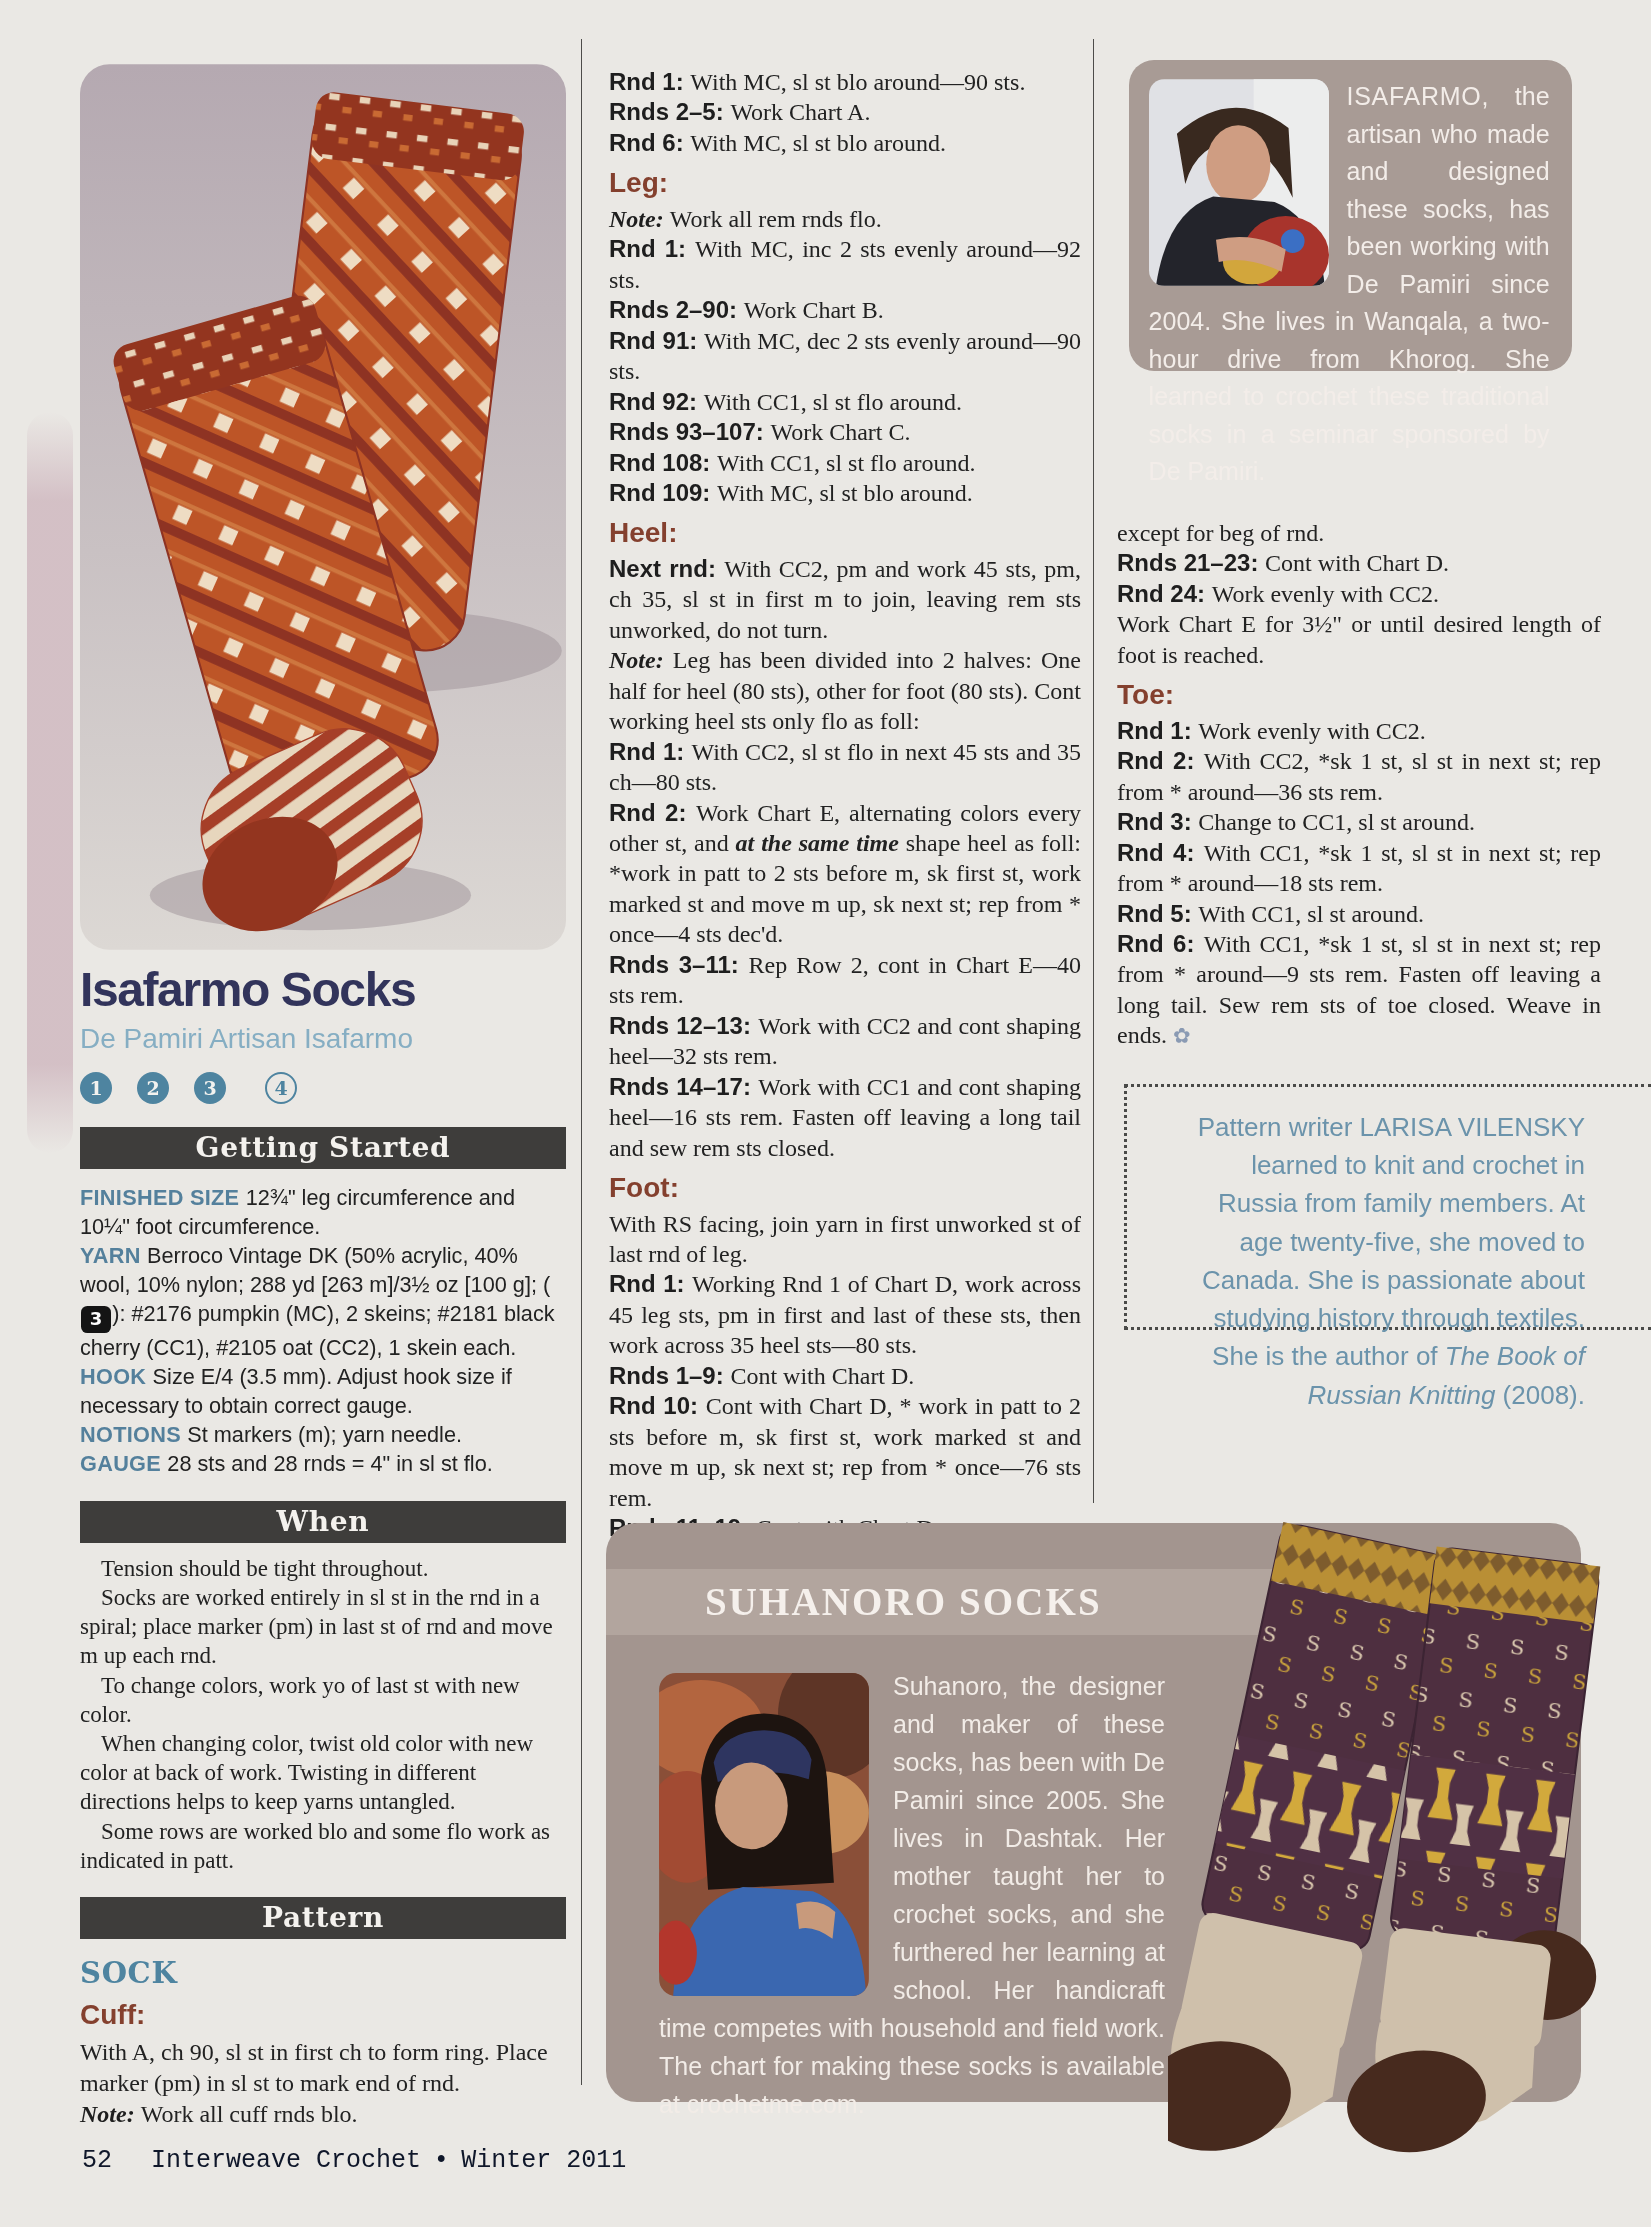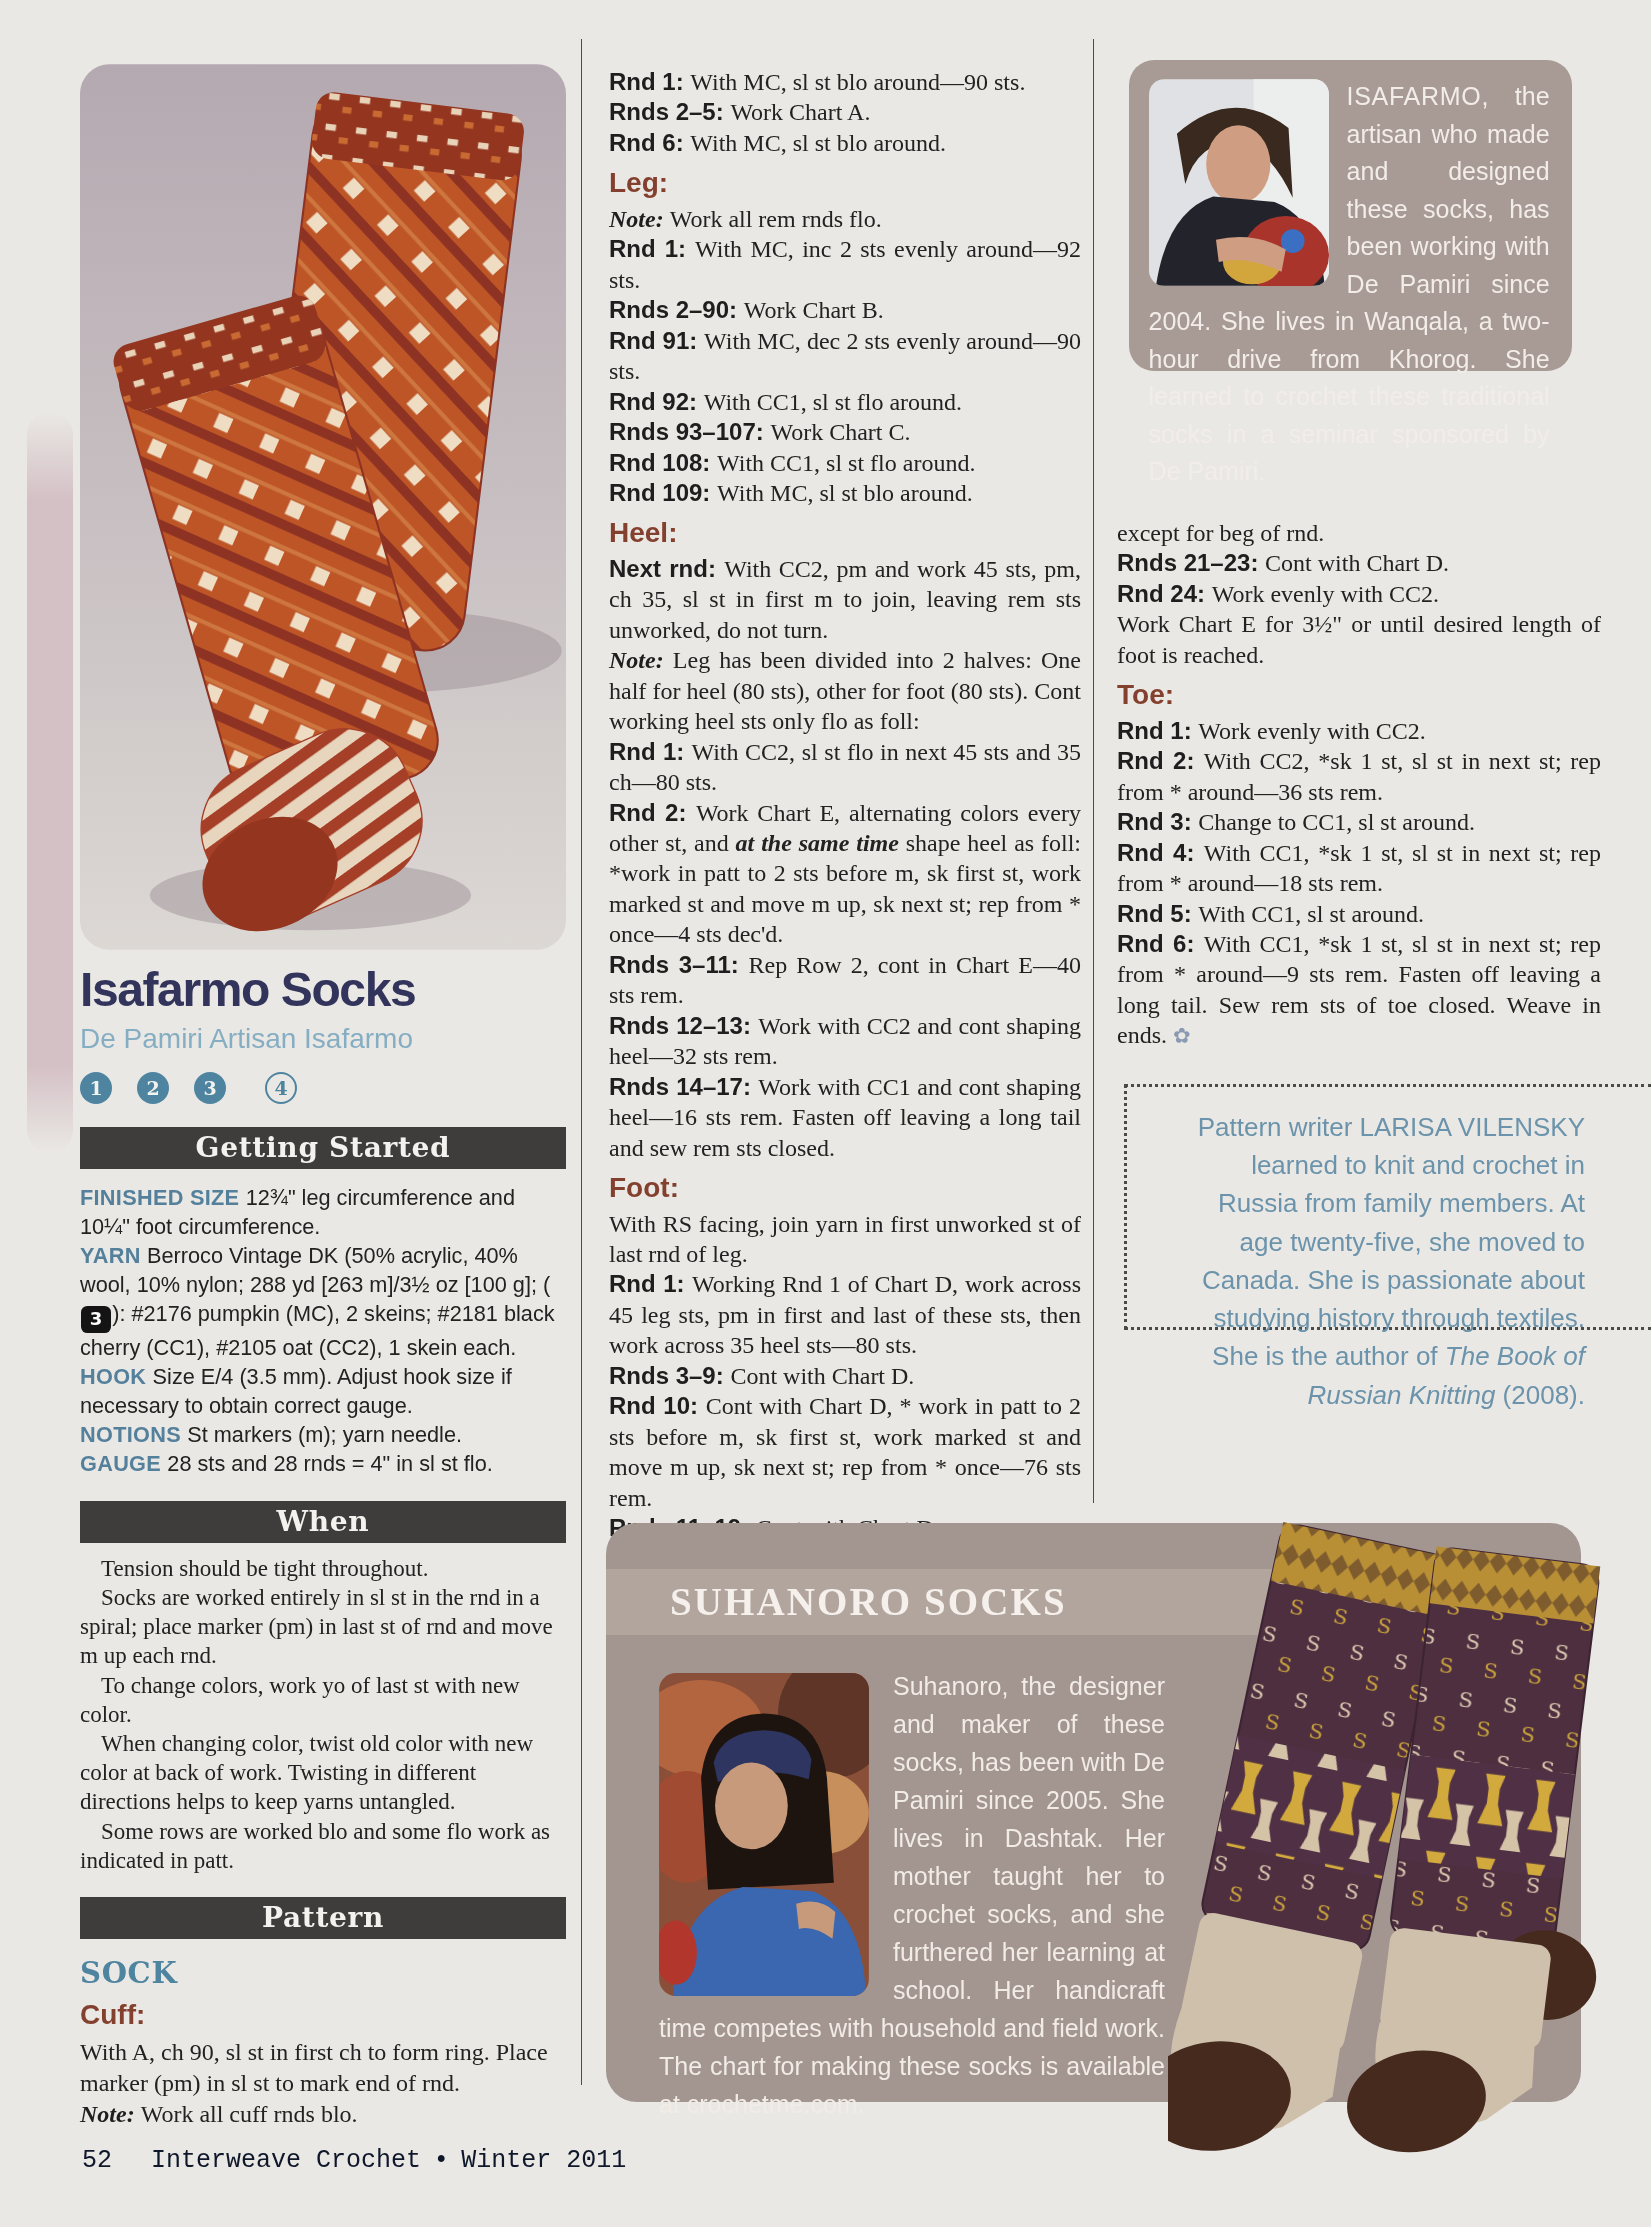--- a/index.html
+++ b/index.html
@@ -61,21 +61,21 @@
         border-top:3.5px dotted #4a4a48;border-bottom:3.5px dotted #4a4a48;border-left:3.5px dotted #4a4a48;
         padding:21px 67px 0 41px;}
   .vilensky p{margin:0;font-family:"Liberation Sans",sans-serif;font-size:26px;line-height:1.47;
         color:#6b93ab;text-align:right;}
   .vilensky .it{font-style:italic;}
 
   
   .suh-box{position:absolute;left:606px;top:1523px;width:975px;height:579px;border-radius:31px;
         background:#a3958f;}
   .suh-band{position:absolute;left:0;top:46px;width:100%;height:66px;background:#b2a59e;}
-  .suh-band span{display:inline-block;padding-left:64px;font-family:"Liberation Serif",serif;
+  .suh-band span{display:inline-block;padding-left:99px;font-family:"Liberation Serif",serif;
         font-weight:bold;font-size:39px;line-height:66px;letter-spacing:2.1px;color:#f5f0ec;}
   .suh-content{position:absolute;left:53px;top:144px;width:506px;}
   .suh-content .float-photo{float:left;width:210px;height:323px;border-radius:17px;overflow:hidden;
         margin:5.6px 24px 7px 0;}
   .suh-content p{margin:0;font-family:"Liberation Sans",sans-serif;font-size:25px;line-height:1.52;
         color:#f2ece7;text-align:justify;}
   .suh-socks{position:absolute;left:1168px;top:1515px;width:447px;height:707px;}
 
   .footer{position:absolute;left:82px;top:2146px;font-family:Liberation Mono, monospace;
         font-size:25px;color:#0f172a;}
@@ -184,21 +184,21 @@
       <div class="pline"><span class="lbl">Next rnd: </span><span>With CC2, pm and work 45 sts, pm, ch 35, sl st in first m to join, leaving rem sts unworked, do not turn.</span></div>
       <div class="pline"><span class="lbl note">Note: </span><span>Leg has been divided into 2 halves: One half for heel (80 sts), other for foot (80 sts). Cont working heel sts only flo as foll:</span></div>
       <div class="pline"><span class="lbl">Rnd 1: </span><span>With CC2, sl st flo in next 45 sts and 35 ch—80 sts.</span></div>
       <div class="pline"><span class="lbl">Rnd 2: </span><span>Work Chart E, alternating colors every other st, and </span><span class="em">at the same time</span><span> shape heel as foll: *work in patt to 2 sts before m, sk first st, work marked st and move m up, sk next st; rep from * once—4 sts dec'd.</span></div>
       <div class="pline"><span class="lbl">Rnds 3–11: </span><span>Rep Row 2, cont in Chart E—40 sts rem.</span></div>
       <div class="pline"><span class="lbl">Rnds 12–13: </span><span>Work with CC2 and cont shaping heel—32 sts rem.</span></div>
       <div class="pline"><span class="lbl">Rnds 14–17: </span><span>Work with CC1 and cont shaping heel—16 sts rem. Fasten off leaving a long tail and sew rem sts closed.</span></div>
       <div class="sub-header">Foot:</div>
       <div class="pline"><span>With RS facing, join yarn in first unworked st of last rnd of leg.</span></div>
       <div class="pline"><span class="lbl">Rnd 1: </span><span>Working Rnd 1 of Chart D, work across 45 leg sts, pm in first and last of these sts, then work across 35 heel sts—80 sts.</span></div>
-      <div class="pline"><span class="lbl">Rnds 3–9: </span><span>Cont with Chart D.</span></div>
+      <div class="pline"><span class="lbl">Rnds 1–9: </span><span>Cont with Chart D.</span></div>
       <div class="pline"><span class="lbl">Rnd 10: </span><span>Cont with Chart D, * work in patt to 2 sts before m, sk first st, work marked st and move m up, sk next st; rep from * once—76 sts rem.</span></div>
       <div class="pline"><span class="lbl">Rnds 11–19: </span><span>Cont with Chart D.</span></div>
       <div class="pline"><span class="lbl">Rnd 20: </span><span>Rep Rnd 10—72 sts rem. Remove m</span></div>
     </div>
 
   <div class="isa-box">
     <div class="float-photo">
       <svg width="180" height="207" viewBox="0 0 258 296">
         <rect width="258" height="296" fill="#e0e1e5"></rect>
         <rect x="150" y="0" width="108" height="296" fill="#eceded"></rect>

